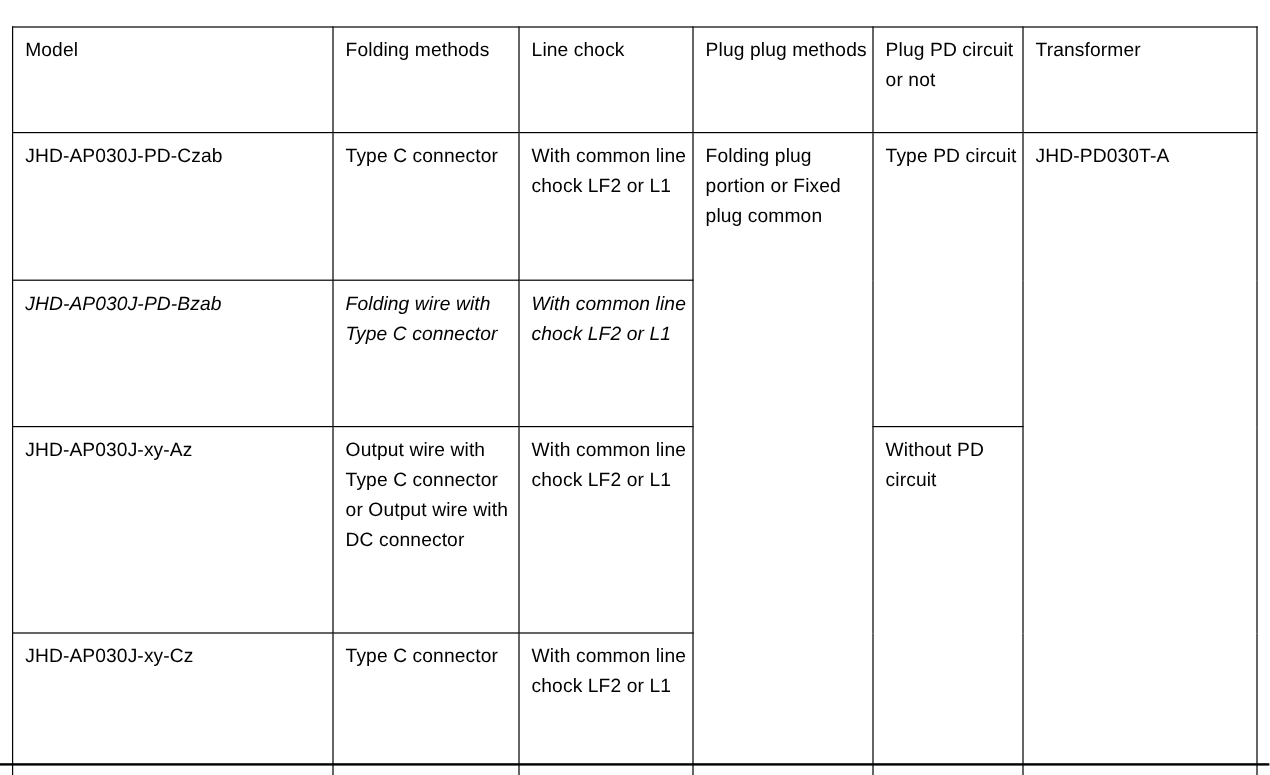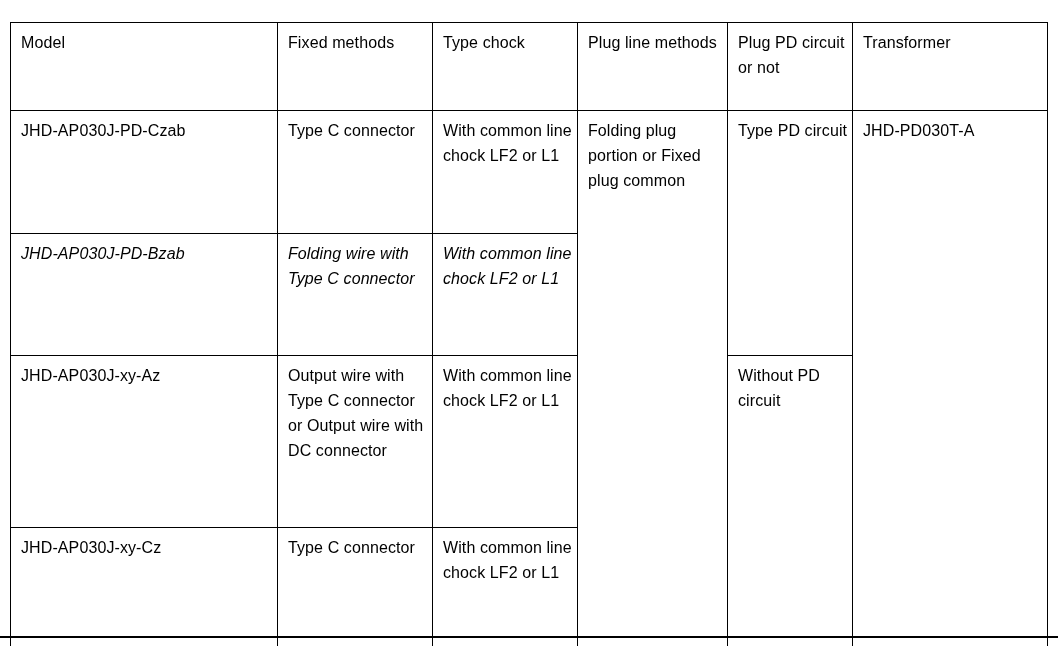--- a/index.html
+++ b/index.html
@@ -82,23 +82,23 @@
       <col class="c-output">
       <col class="c-chock">
       <col class="c-plug">
       <col class="c-pd">
       <col class="c-transformer">
     </colgroup>
     <tbody>
 
       <tr class="r-head">
         <td class="cell-head">Model</td>
-        <td class="cell-head">Fixed methods</td>
-        <td class="cell-head">Type chock</td>
-        <td class="cell-head">Plug line methods</td>
+        <td class="cell-head">Folding methods</td>
+        <td class="cell-head">Line chock</td>
+        <td class="cell-head">Plug plug methods</td>
         <td class="cell-head">Plug PD circuit or not</td>
         <td class="cell-head">Transformer</td>
       </tr>
 
       <tr class="r1">
         <td>JHD-AP030J-PD-Czab</td>
         <td>Type C connector</td>
         <td>With common line chock LF2 or L1</td>
         <td class="tall" rowspan="4">Folding plug portion or Fixed plug common</td>
         <td class="tall" rowspan="2">Type PD circuit</td>

